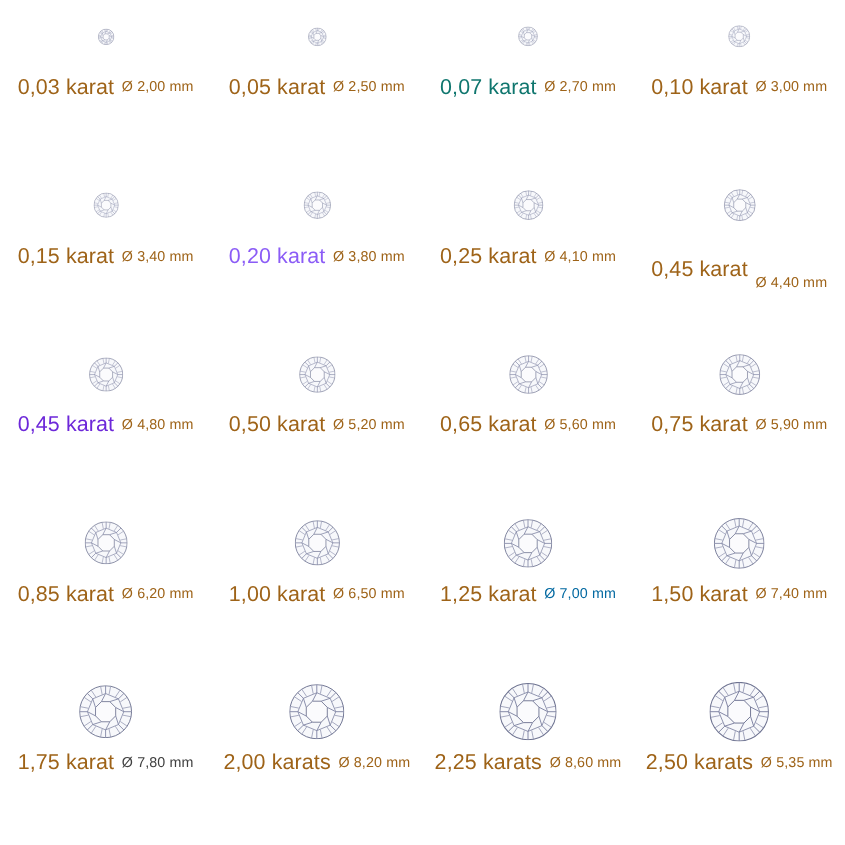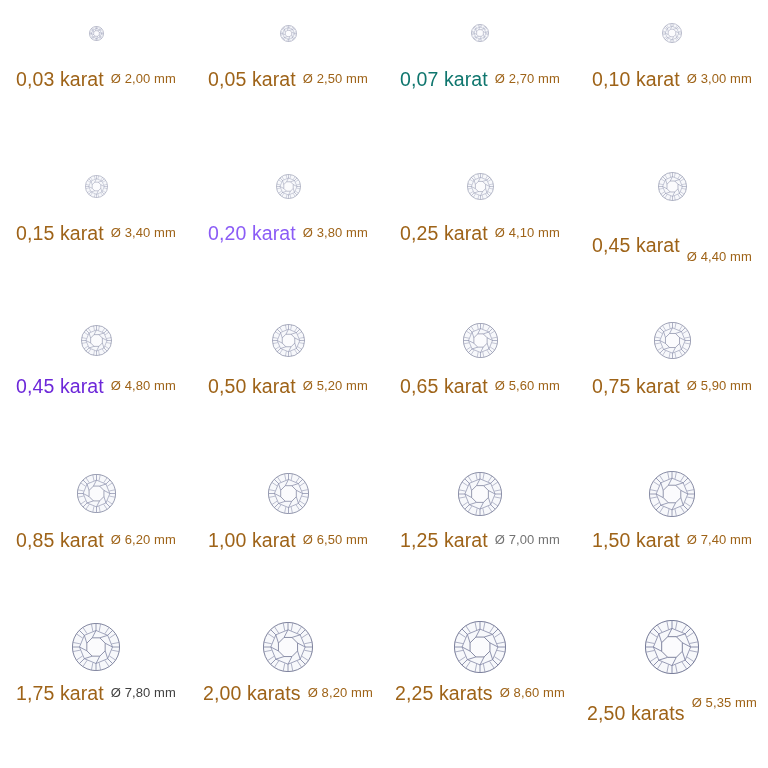--- a/index.html
+++ b/index.html
@@ -726,21 +726,21 @@
           <line x1="17.79" y1="0.82" x2="19.14" y2="7.62" stroke="#8c90ad" stroke-width="0.5983999999999999"></line>
           <line x1="26.21" y1="0.82" x2="24.86" y2="7.62" stroke="#8c90ad" stroke-width="0.5983999999999999"></line>
           <line x1="34.00" y1="4.04" x2="30.15" y2="9.81" stroke="#8c90ad" stroke-width="0.5983999999999999"></line>
           <line x1="39.96" y1="10.00" x2="34.19" y2="13.85" stroke="#8c90ad" stroke-width="0.5983999999999999"></line>
           <line x1="43.18" y1="17.79" x2="36.38" y2="19.14" stroke="#8c90ad" stroke-width="0.5983999999999999"></line>
           <polygon points="32.69,32.69 22.00,37.12 11.31,32.69 6.88,22.00 11.31,11.31 22.00,6.88 32.69,11.31 37.12,22.00" fill="none" stroke="#7b80a0" stroke-width="0.6335999999999999"></polygon>
     </svg>
       </div>
       <div class="labels">
         <div class="karat" style="color: rgb(158, 99, 24);">1,25 karat</div>
-        <div class="mm" style="color: #737373;">Ø 7,00 mm</div>
+        <div class="mm" style="color: #0369a1;">Ø 7,00 mm</div>
       </div>
     </div>
     <div class="cell r4">
       <div class="gem-wrap">
         <svg class="gem" width="46" height="46" viewBox="0 0 46 46">
       <circle cx="23" cy="23" r="22.6" fill="#f7f8fb" stroke="#6d7290" stroke-width="0.8096000000000001"></circle>
       <polygon points="31.77,26.63 26.63,31.77 19.37,31.77 14.23,26.63 14.23,19.37 19.37,14.23 26.63,14.23 31.77,19.37" fill="#fbfbfd" stroke="#6d7290" stroke-width="0.736"></polygon>
           <line x1="31.77" y1="26.63" x2="34.19" y2="34.19" stroke="#7b80a0" stroke-width="0.736"></line>
           <line x1="26.63" y1="31.77" x2="23.00" y2="38.82" stroke="#7b80a0" stroke-width="0.736"></line>
           <line x1="19.37" y1="31.77" x2="11.81" y2="34.19" stroke="#7b80a0" stroke-width="0.736"></line>
@@ -950,17 +950,17 @@
           <line x1="12.22" y1="4.88" x2="16.97" y2="11.98" stroke="#8c90ad" stroke-width="0.7343999999999999"></line>
           <line x1="21.81" y1="0.91" x2="23.48" y2="9.29" stroke="#8c90ad" stroke-width="0.7343999999999999"></line>
           <line x1="32.19" y1="0.91" x2="30.52" y2="9.29" stroke="#8c90ad" stroke-width="0.7343999999999999"></line>
           <line x1="41.78" y1="4.88" x2="37.03" y2="11.98" stroke="#8c90ad" stroke-width="0.7343999999999999"></line>
           <line x1="49.12" y1="12.22" x2="42.02" y2="16.97" stroke="#8c90ad" stroke-width="0.7343999999999999"></line>
           <line x1="53.09" y1="21.81" x2="44.71" y2="23.48" stroke="#8c90ad" stroke-width="0.7343999999999999"></line>
           <polygon points="40.17,40.17 27.00,45.62 13.83,40.17 8.38,27.00 13.83,13.83 27.00,8.38 40.17,13.83 45.62,27.00" fill="none" stroke="#7b80a0" stroke-width="0.7776"></polygon>
     </svg>
       </div>
       <div class="labels">
-        <div class="karat" style="color: rgb(158, 99, 24); margin-top: 20px;">2,50 karats</div>
+        <div class="karat" style="color: rgb(158, 99, 24);">2,50 karats</div>
         <div class="mm" style="color: rgb(158, 99, 24);">Ø 5,35 mm</div>
       </div>
     </div>
   </div>
 
 </body></html>

